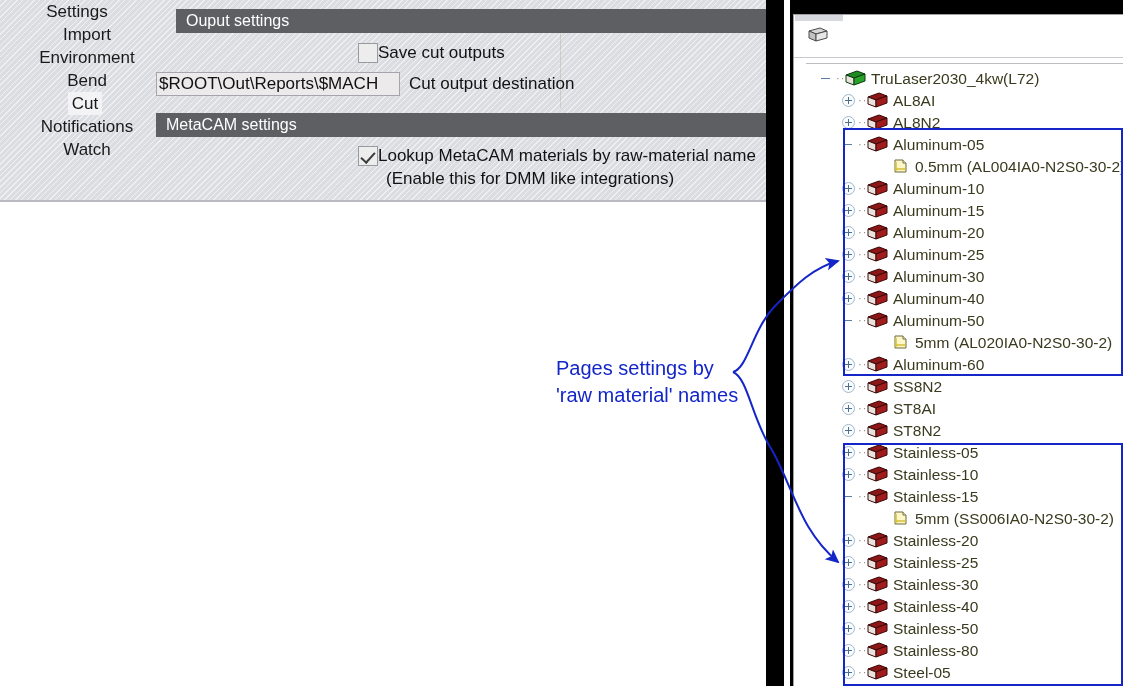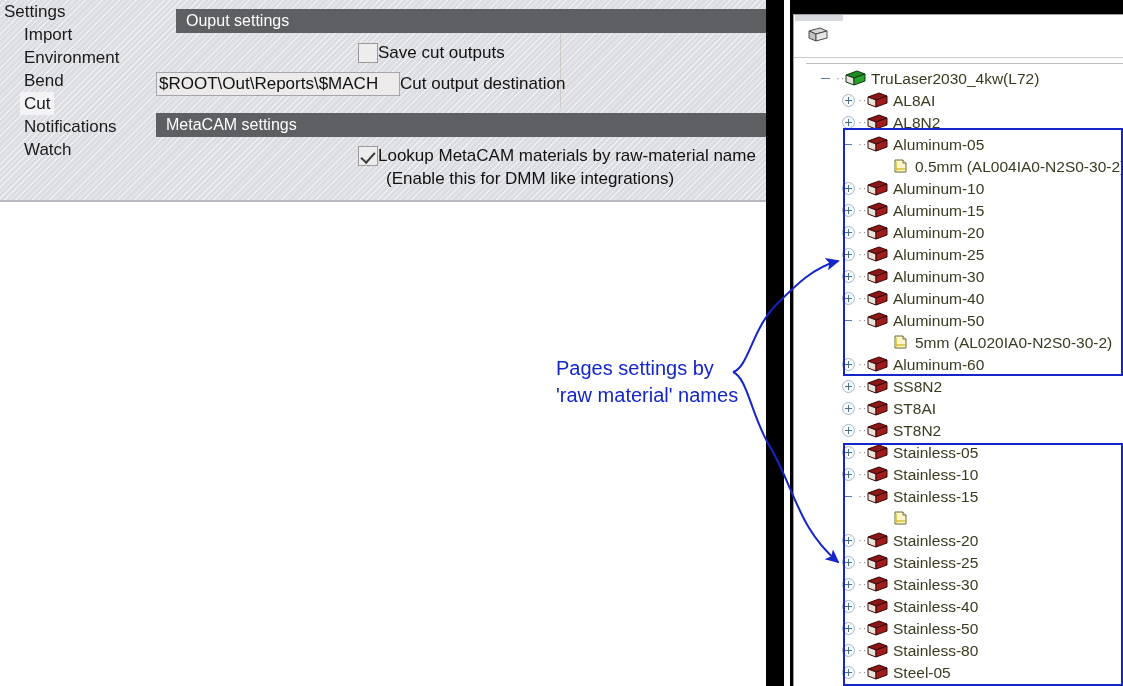--- a/index.html
+++ b/index.html
@@ -34,20 +34,21 @@
     position: absolute;
     left: 0; top: 200px;
     width: 780px; height: 2px;
     background: #b9bac2;
   }
 
   .nav-list {
     position: absolute;
     left: 0; top: 0;
     width: 150px;
+    text-align: center;
   }
   .nav-item {
     font-size: 17px;
     color: #1a1a1a;
     line-height: 23px;
     height: 23px;
     padding-left: 4px;
     white-space: nowrap;
   }
   .nav-item.child { padding-left: 24px; }
@@ -128,20 +129,21 @@
     font-size: 17px;
     color: #111;
     line-height: 22px;
     padding: 0 2px;
     overflow: hidden;
     white-space: nowrap;
   }
   #path-label {
     font-size: 17px;
     color: #121212;
+    margin-left: 9px;
     white-space: nowrap;
     text-align: center;
   }
   .faint-divider {
     position: absolute;
     left: 560px; top: 33px;
     width: 1px; height: 75px;
     background: rgba(175,160,140,0.35);
   }
 
@@ -602,20 +604,21 @@
       </div>
       <div class="tree-row indent-3">
         <span class="toggle none"></span>
         <span class="dots"></span>
         <span class="sheet"><svg width="18" height="17" viewBox="0 0 18 17">
             <path d="M3,2 L11,2 L14,5 L14,14 L3,14 Z" fill="#fdf6c8" stroke="#6a6a3a" stroke-width="1"></path>
             <path d="M11,2 L11,5 L14,5" fill="#ffffff" stroke="#6a6a3a" stroke-width="1"></path>
             <path d="M4,11 L13,11" stroke="#d8c33a" stroke-width="1.6"></path>
             <path d="M4,4 L4,13" stroke="#d8c33a" stroke-width="1.6"></path>
           </svg></span>
+        <span class="tree-label">5mm (SS006IA0-N2S0-30-2)</span>
       </div>
       <div class="tree-row indent-2">
         <span class="toggle plus"></span>
         <span class="dots">··</span>
         <span class="book">
           <svg width="22" height="17" viewBox="0 0 22 17">
             <polygon points="2,5 13,1 21,4 10,8" fill="#8c1616" stroke="#3a0606" stroke-width="1"></polygon>
             <polygon points="2,5 10,8 10,15 2,12" fill="#e8e4dd" stroke="#3a0606" stroke-width="1"></polygon>
             <polygon points="10,8 21,4 21,11 10,15" fill="#a01c1c" stroke="#3a0606" stroke-width="1"></polygon>
           </svg>

